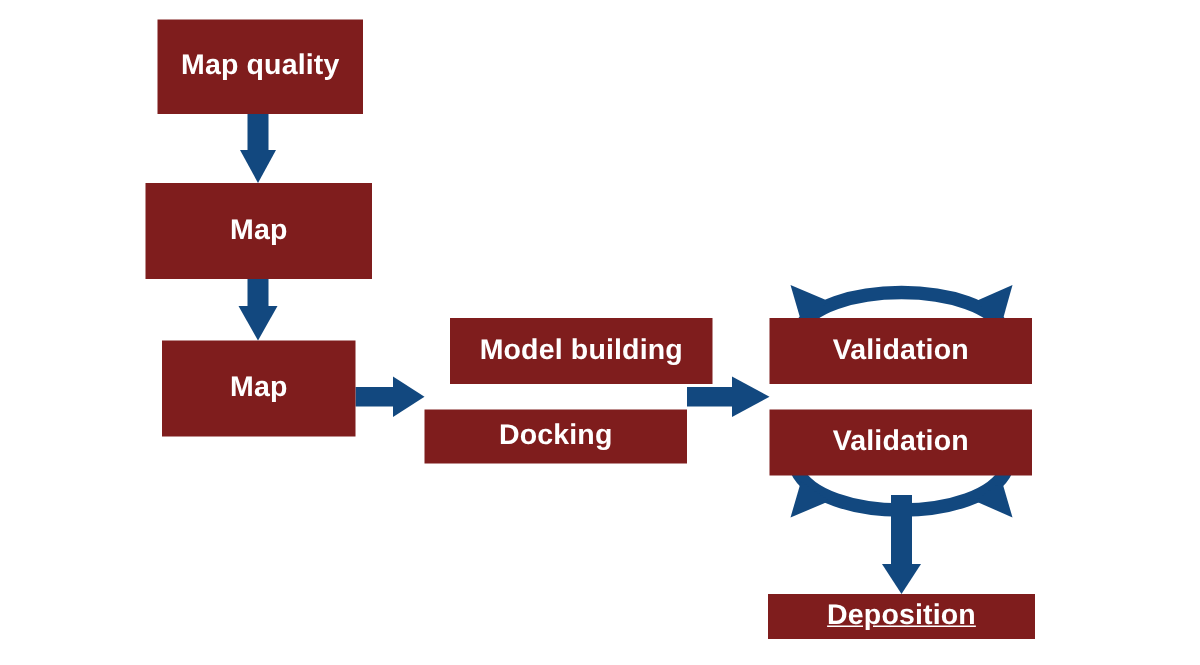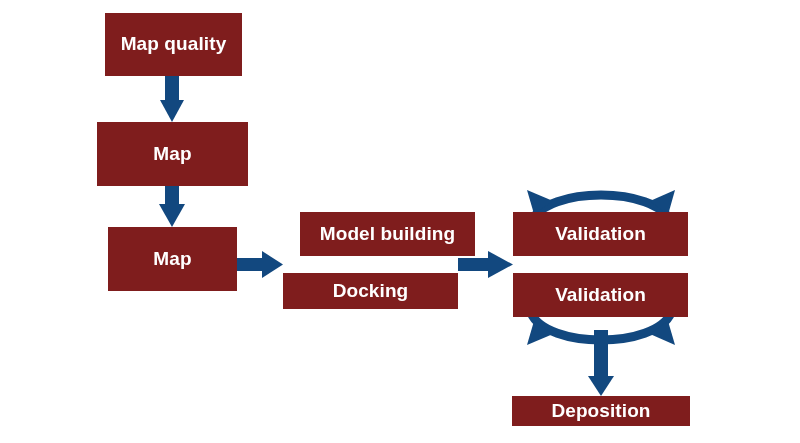--- a/index.html
+++ b/index.html
@@ -115,17 +115,17 @@
   </div>
 
   <div class="node" style="left:513px; top:212px; width:175px; height:44px;">
     <span>Validation</span>
   </div>
 
   <div class="node" style="left:513px; top:273px; width:175px; height:44px;">
     <span>Validation</span>
   </div>
 
-  <div class="node" style="left:512px; top:396px; width:178px; height:30px;">
+  <div class="node" style="left:512px; top:396px; width:178px; height:30px;text-decoration:underline;">
     <span>Deposition</span>
   </div>
 
 </div>
 
 </body></html>

